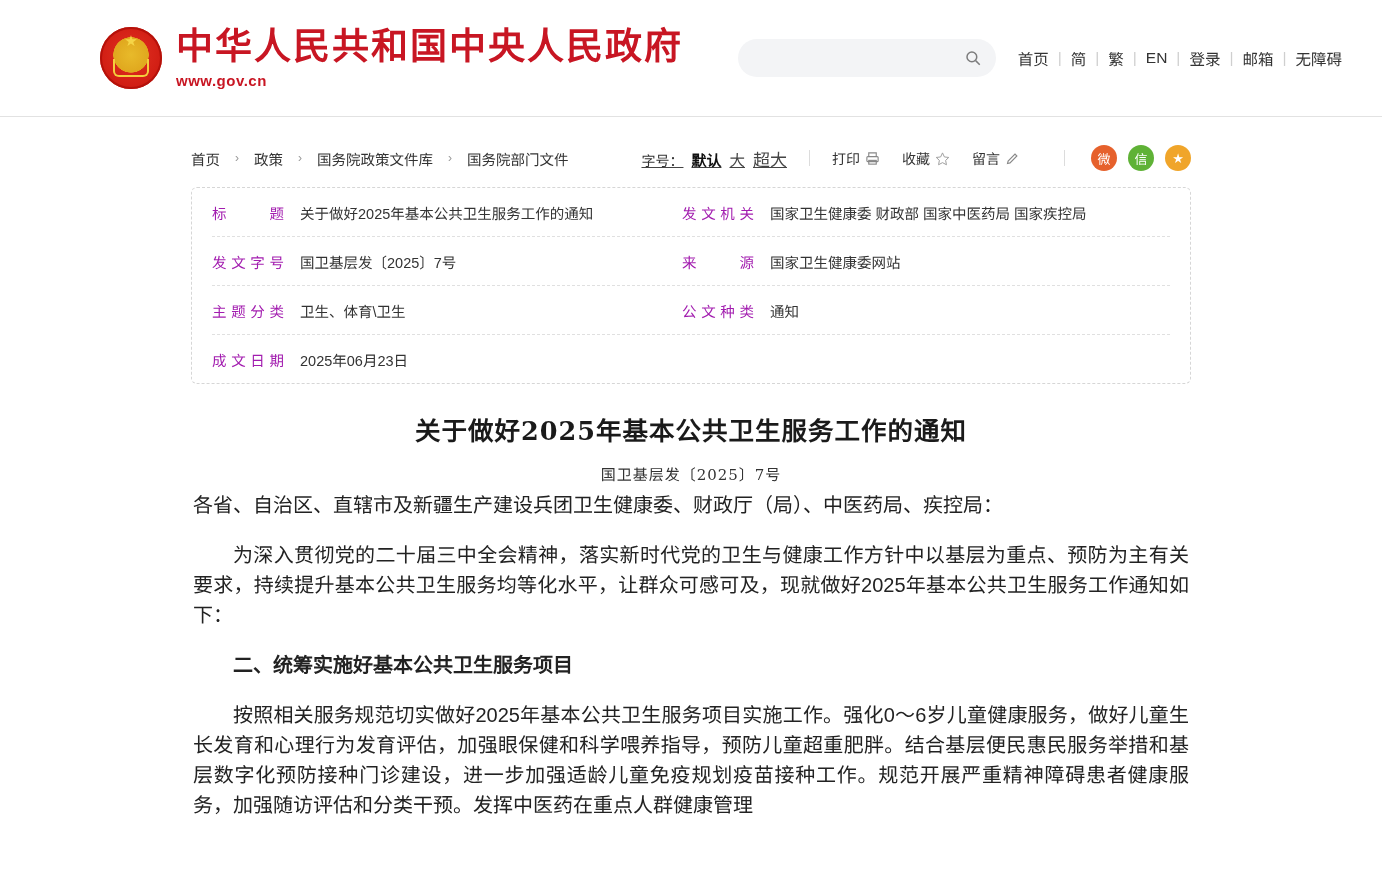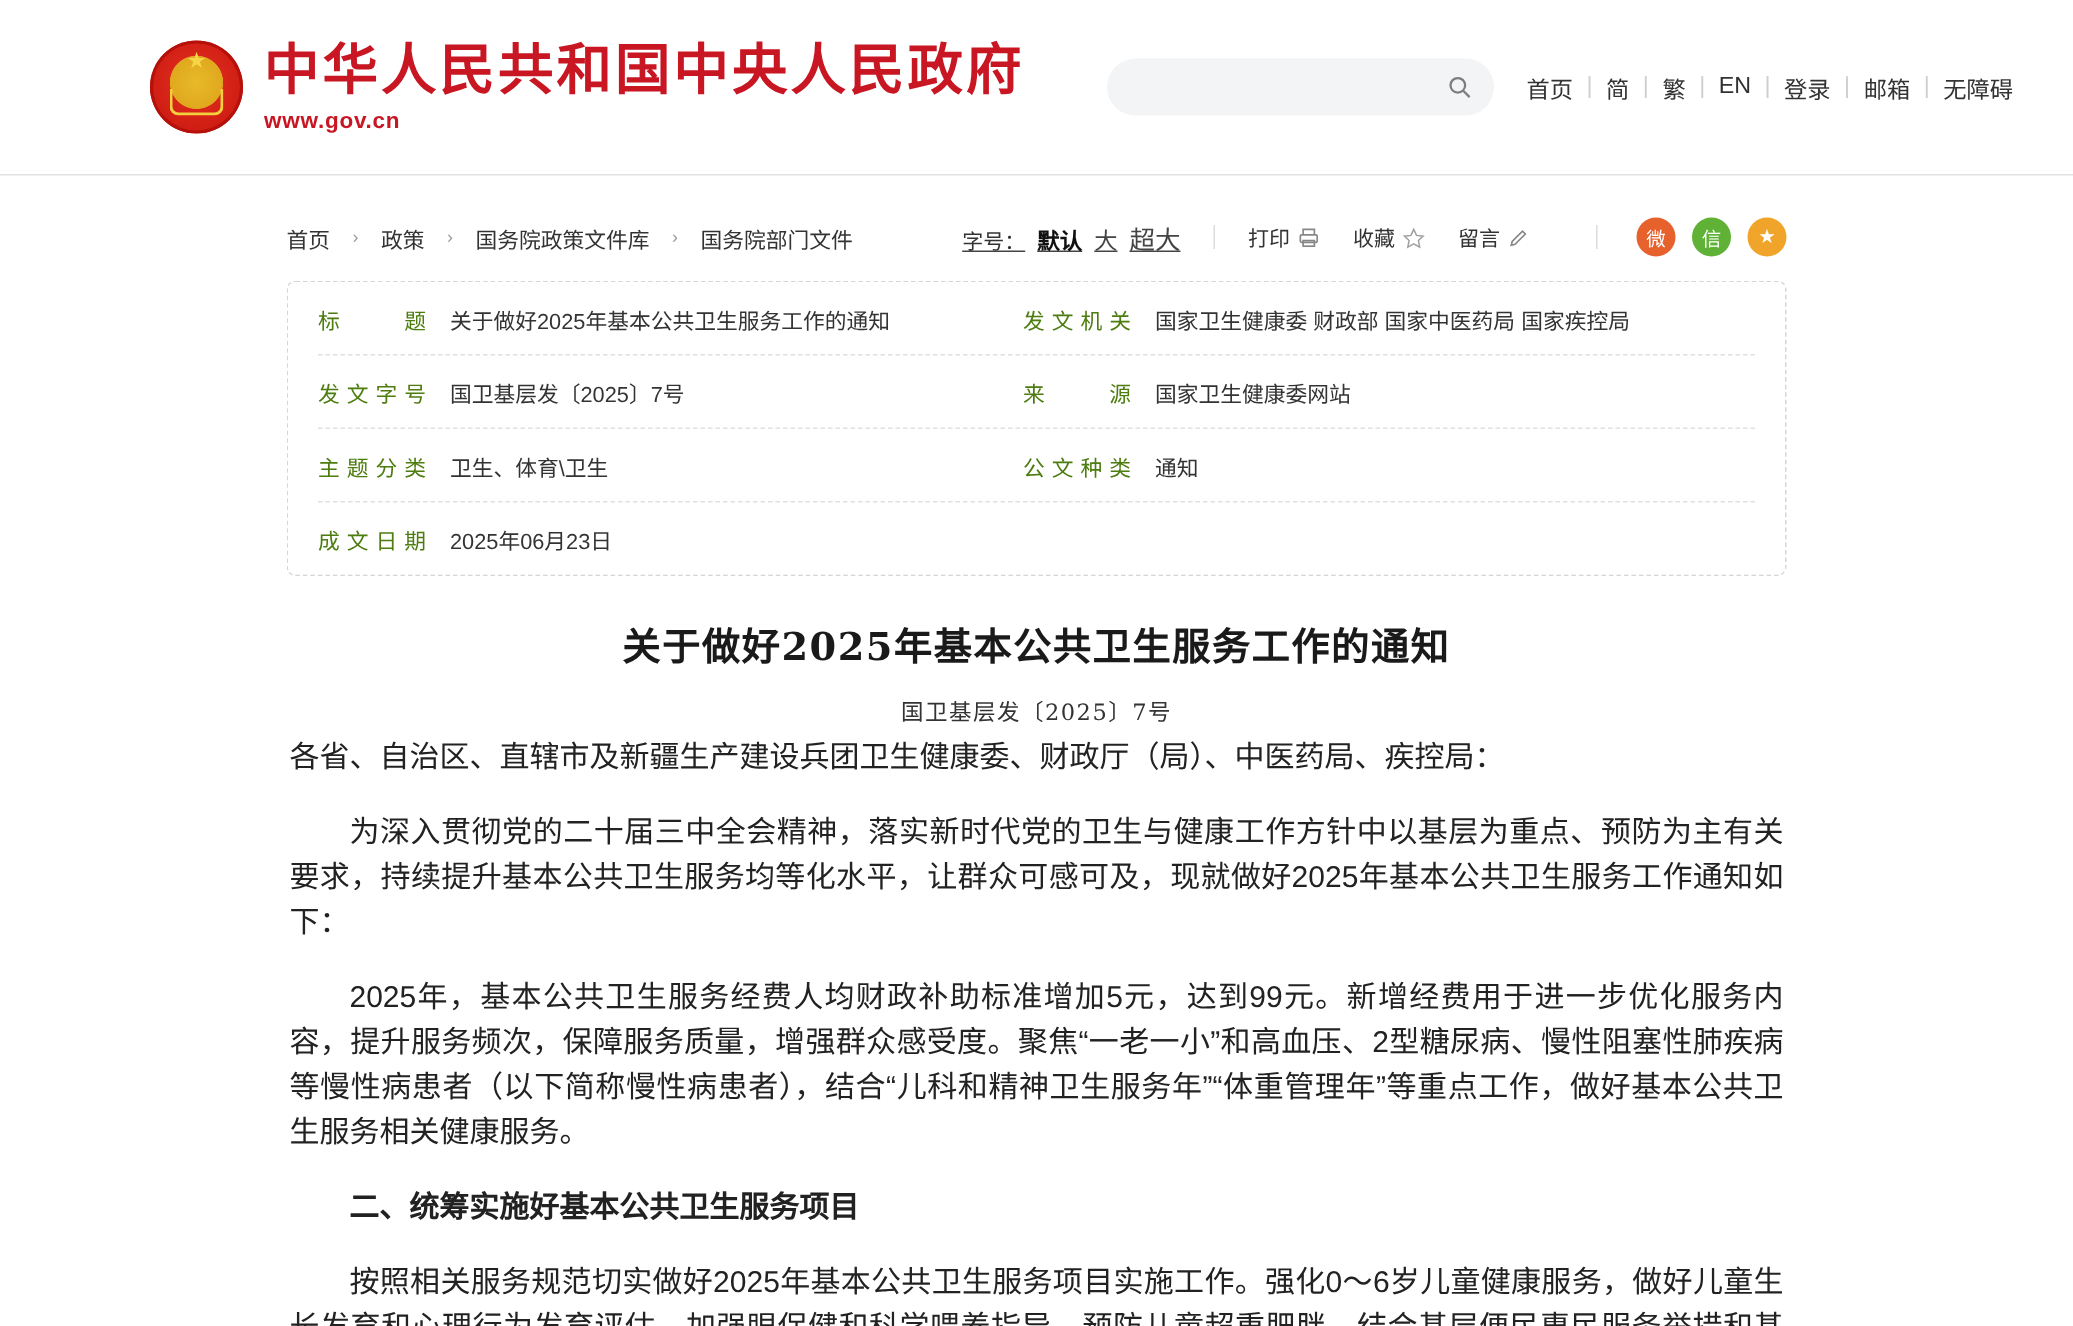--- a/index.html
+++ b/index.html
@@ -201,21 +201,21 @@
     min-height: 48px;
     align-items: center;
     font-size: 14.5px;
     color: #333;
   }
   .meta-row:last-child { border-bottom: none; }
   .cell { display: flex; align-items: baseline; }
   .cell.left { width: 470px; }
   .cell.right { flex: 1; }
   .k {
-    color: #4d7c0f;
+    color: #a21caf;
     white-space: nowrap;
     display: inline-block;
     width: 72px;
     text-align: justify;
     text-align-last: justify;
   }
   .k.wide { width: 72px; }
   .v { color: #333; margin-left: 16px; }
 
   
@@ -387,19 +387,18 @@
 
   </div>
 
   <div class="article">
     <div class="doc-title">关于做好2025年基本公共卫生服务工作的通知</div>
     <div class="doc-number">国卫基层发〔2025〕7号</div>
 
     <div class="body-text">
       <p class="para">各省、自治区、直辖市及新疆生产建设兵团卫生健康委、财政厅（局）、中医药局、疾控局：</p>
       <p class="para indent">为深入贯彻党的二十届三中全会精神，落实新时代党的卫生与健康工作方针中以基层为重点、预防为主有关要求，持续提升基本公共卫生服务均等化水平，让群众可感可及，现就做好2025年基本公共卫生服务工作通知如下：</p>
-      <p class="para indent">2025年，基本公共卫生服务经费人均财政补助标准增加5元，达到99元。新增经费用于进一步优化服务内容，提升服务频次，保障服务质量，增强群众感受度。聚焦“一老一小”和高血压、2型糖尿病、慢性阻塞性肺疾病等慢性病患者（以下简称慢性病患者），结合“儿科和精神卫生服务年”“体重管理年”等重点工作，做好基本公共卫生服务相关健康服务。</p>
       <p class="para heading">二、统筹实施好基本公共卫生服务项目</p>
       <p class="para indent">按照相关服务规范切实做好2025年基本公共卫生服务项目实施工作。强化0～6岁儿童健康服务，做好儿童生长发育和心理行为发育评估，加强眼保健和科学喂养指导，预防儿童超重肥胖。结合基层便民惠民服务举措和基层数字化预防接种门诊建设，进一步加强适龄儿童免疫规划疫苗接种工作。规范开展严重精神障碍患者健康服务，加强随访评估和分类干预。发挥中医药在重点人群健康管理</p>
     </div>
   </div>
 
 </div>
 
 </body></html>

